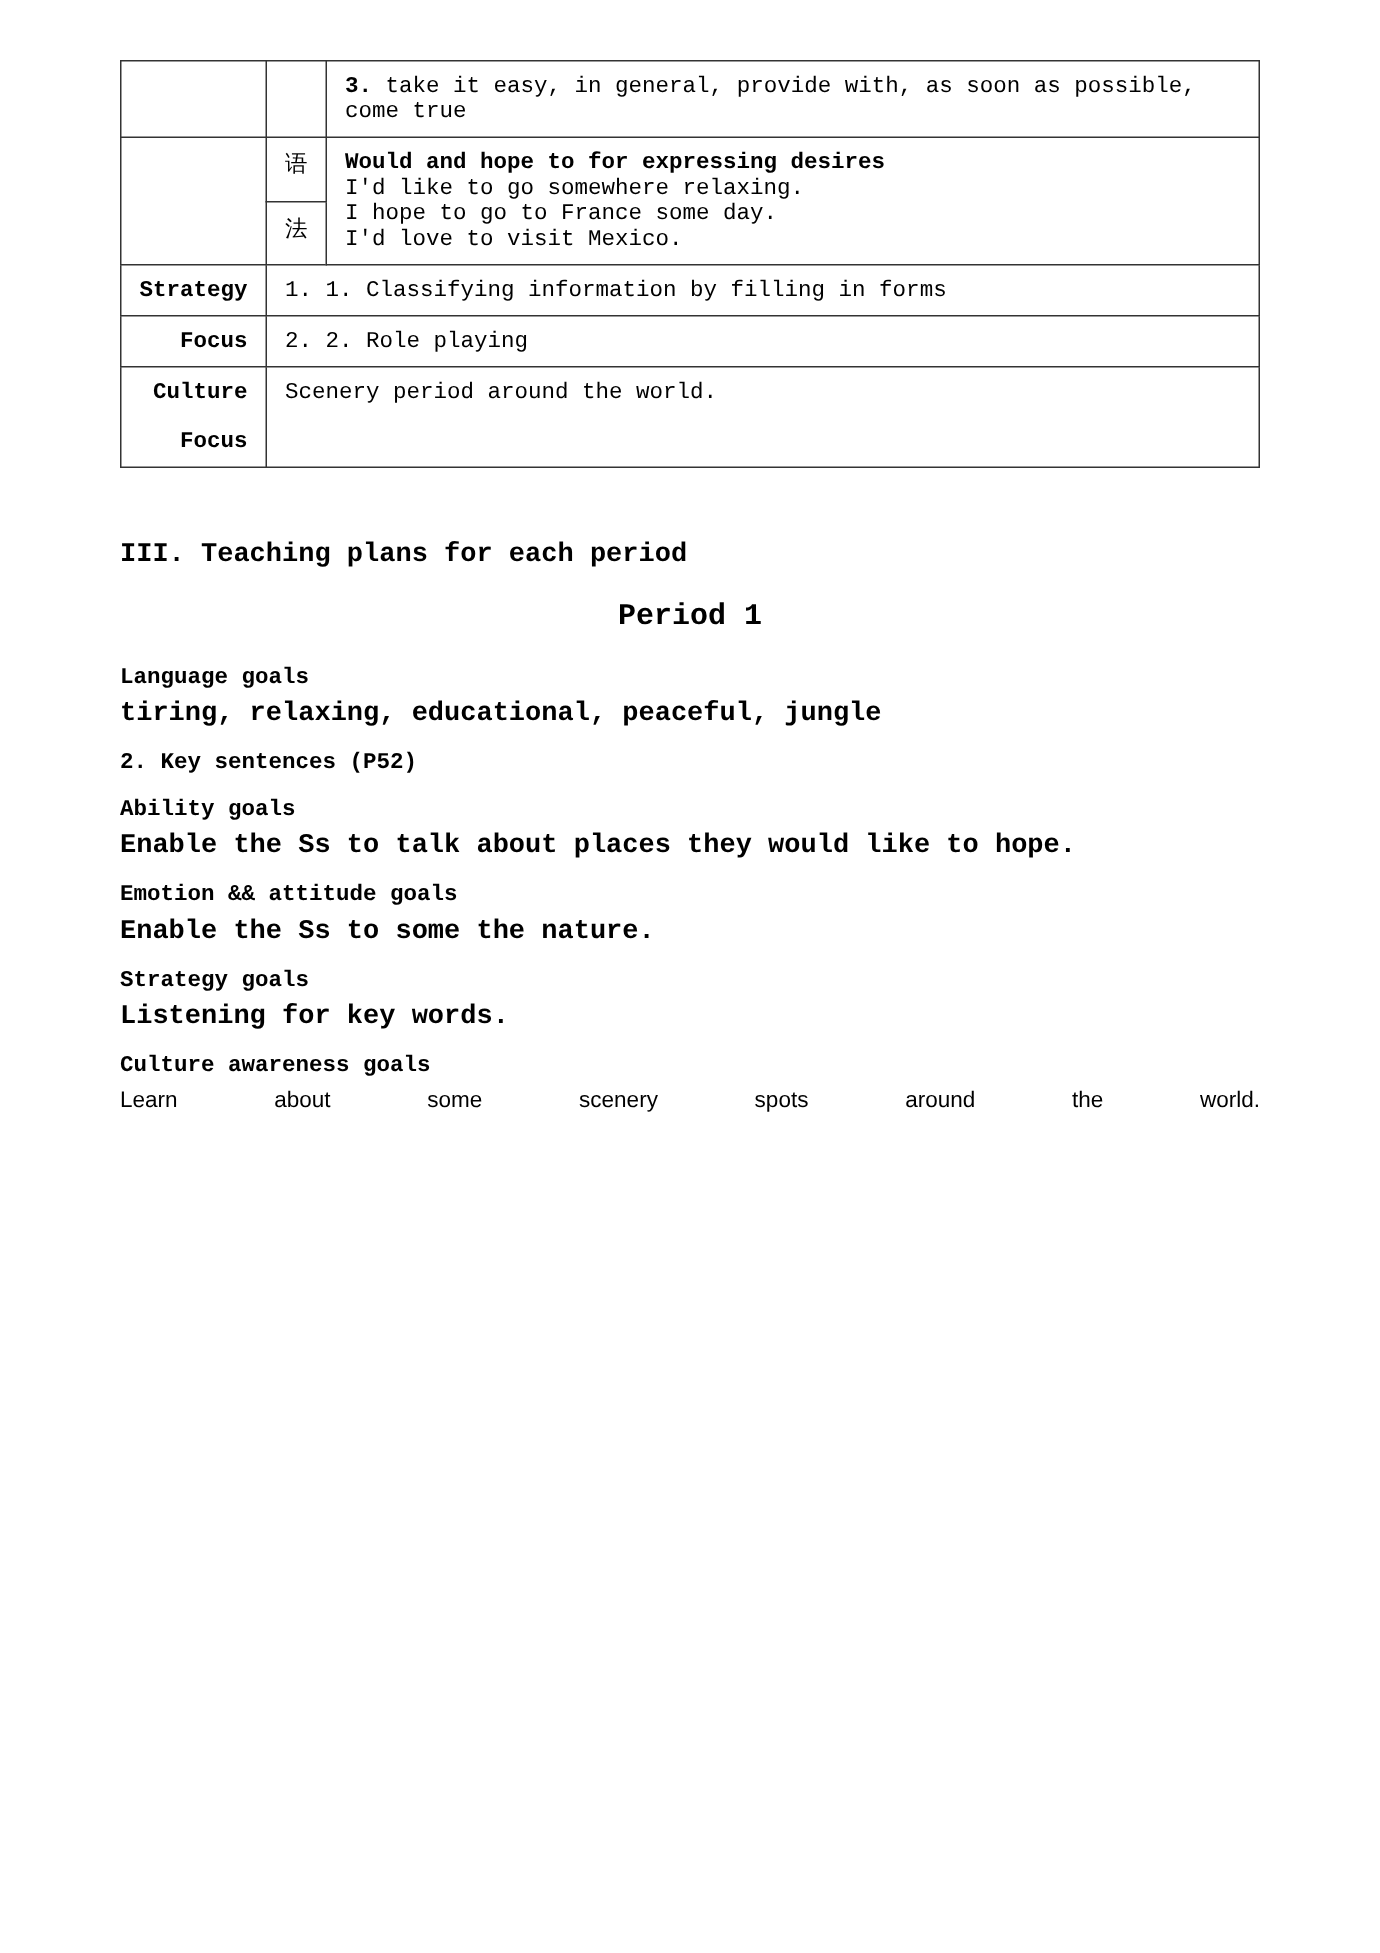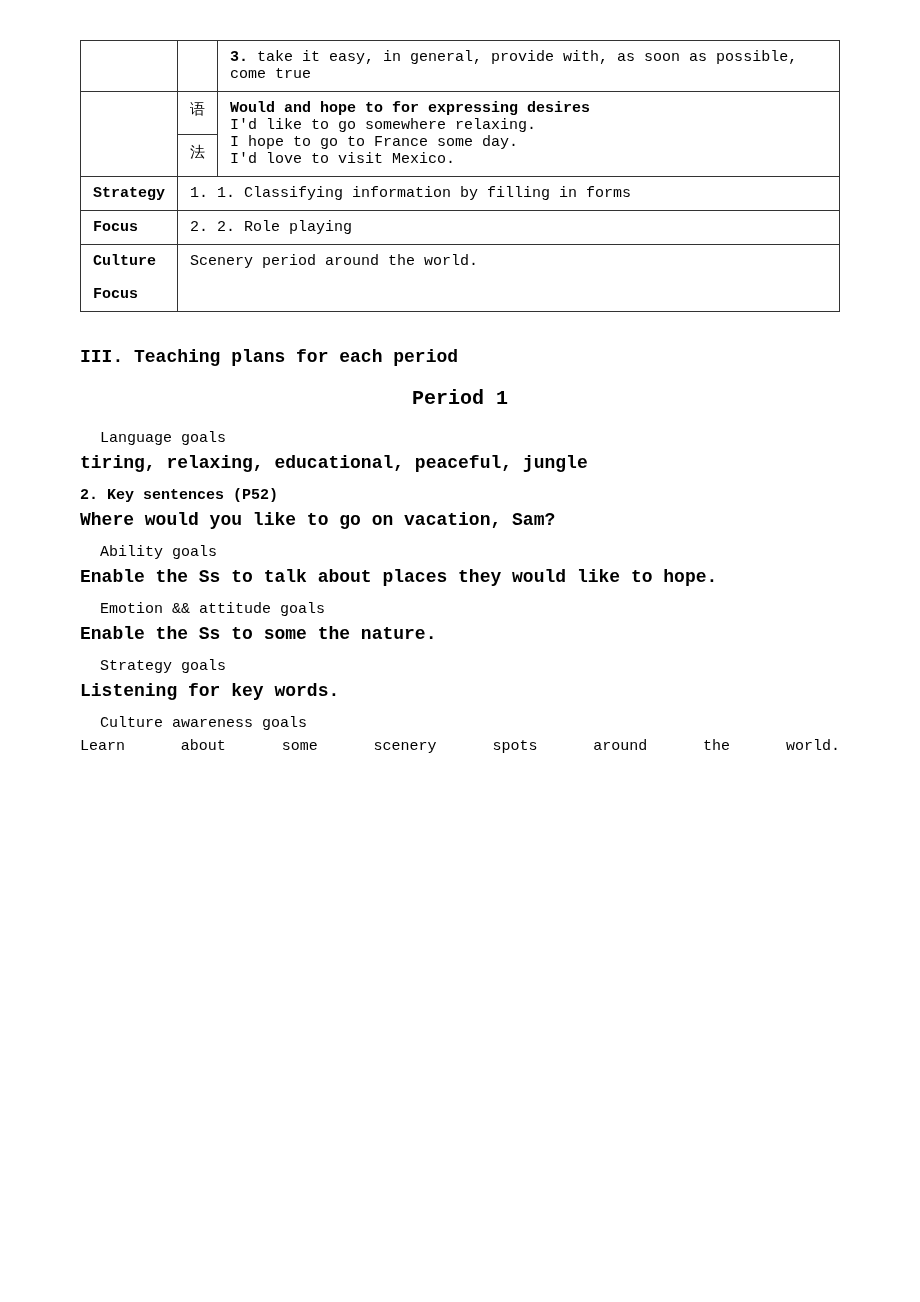--- a/index.html
+++ b/index.html
@@ -19,35 +19,36 @@
     }
 
     .page-content {
       width: 100%;
     }
 
     
     .content-table {
       width: 100%;
       border-collapse: collapse;
-      margin-bottom: 35px;
+      margin-bottom: 48px;
     }
 
     .content-table td {
       border: 1px solid #333;
       padding: 8px 12px;
       vertical-align: top;
       font-family: 'Courier New', Courier, monospace;
       font-size: 15px;
     }
 
     .col-label {
       width: 70px;
       font-weight: bold;
       white-space: nowrap;
+      text-align: right;
     }
 
     .bold-text {
       font-weight: bold;
     }
 
     
     .section-heading {
       font-size: 18px;
       font-weight: bold;
@@ -58,43 +59,42 @@
 
     .period-heading {
       font-size: 20px;
       font-weight: bold;
       font-family: 'Courier New', Courier, monospace;
       text-align: center;
       margin-bottom: 20px;
     }
 
     .subsection-heading {
-      font-weight: normal;
+      font-weight: bold;
       margin-bottom: 6px;
       margin-top: 14px;
-      margin-left: 20px;
     }
 
     .subsection-heading-bold {
       font-weight: bold;
       margin-bottom: 6px;
       margin-top: 14px;
     }
 
     .normal-text {
       margin-bottom: 8px;
       font-family: 'Courier New', Courier, monospace;
       font-size: 18px;
       font-weight: bold;
     }
 
     .justified-text {
       display: flex;
       justify-content: space-between;
-      font-family: Liberation Mono, monospace;
+      font-family: Liberation Sans, sans-serif;
       font-size: 15px;
       gap: 48px;
     }
 
     .justified-text span {
       display: inline-block;
     }
   </style>
 </head>
 <body>
@@ -151,21 +151,20 @@
 
   <div class="section-heading">III. Teaching plans for each period</div>
 
   <div class="period-heading">Period 1</div>
 
   <div class="subsection-heading">Language goals</div>
 
   <div class="normal-text">tiring, relaxing, educational, peaceful, jungle</div>
 
   <div class="subsection-heading-bold">2. Key sentences  (P52)</div>
-  <div class="normal-text">Where would you like to go on vacation, Sam?</div>
 
   <div class="subsection-heading">Ability goals</div>
   <div class="normal-text">Enable the Ss to talk about places they would like to hope.</div>
 
   <div class="subsection-heading">Emotion &amp;&amp; attitude goals</div>
   <div class="normal-text">Enable the Ss to some the nature.</div>
 
   <div class="subsection-heading">Strategy goals</div>
   <div class="normal-text">Listening for key words.</div>
 

